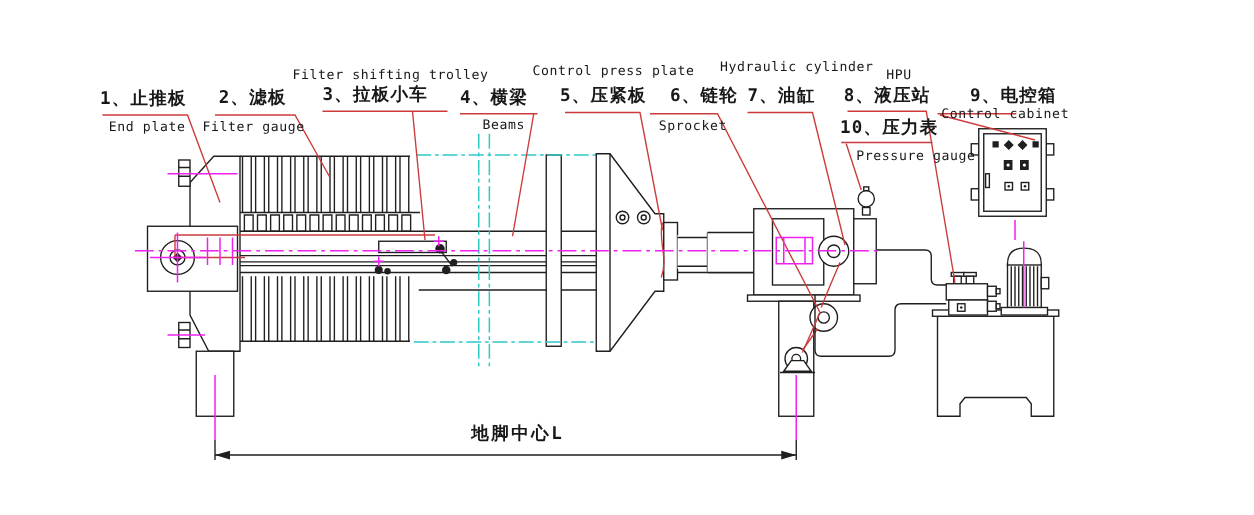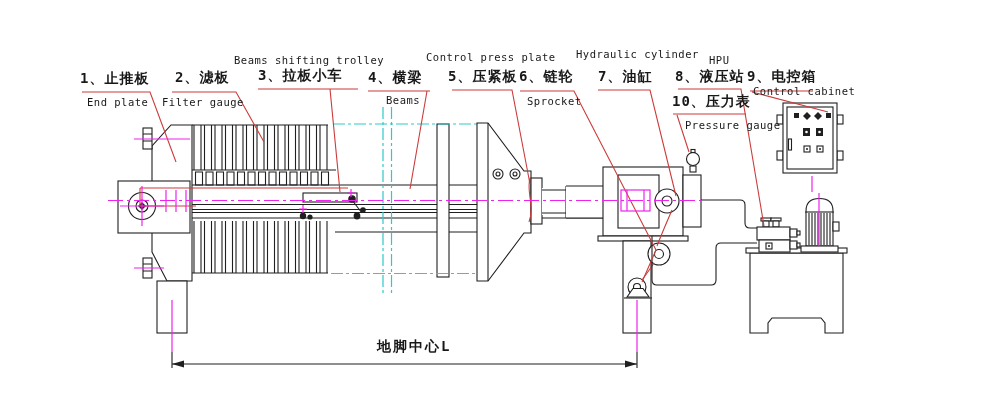--- a/index.html
+++ b/index.html
@@ -208,40 +208,40 @@
     </g>
   </svg>
 
   <div>
     <div class="lab zh" style="left:80px;top:70px;">1、止推板</div>
     <div class="lab en" style="left:87px;top:96px;">End plate</div>
 
     <div class="lab zh" style="left:175px;top:69px;">2、滤板</div>
     <div class="lab en" style="left:162px;top:96px;">Filter gauge</div>
 
-    <div class="lab en" style="left:234px;top:54px;">Beams shifting trolley</div>
+    <div class="lab en" style="left:234px;top:54px;">Filter shifting trolley</div>
     <div class="lab zh" style="left:258px;top:67px;">3、拉板小车</div>
 
     <div class="lab zh" style="left:368px;top:69px;">4、横梁</div>
     <div class="lab en" style="left:386px;top:94px;">Beams</div>
 
     <div class="lab en" style="left:426px;top:51px;">Control press plate</div>
     <div class="lab zh" style="left:448px;top:68px;">5、压紧板</div>
 
-    <div class="lab zh" style="left:519px;top:68px;">6、链轮</div>
+    <div class="lab zh" style="left:536px;top:68px;">6、链轮</div>
     <div class="lab en" style="left:527px;top:95px;">Sprocket</div>
 
     <div class="lab en" style="left:576px;top:48px;">Hydraulic cylinder</div>
     <div class="lab zh" style="left:598px;top:68px;text-align:right;">7、油缸</div>
 
     <div class="lab en" style="left:709px;top:54px;">HPU</div>
     <div class="lab zh" style="left:675px;top:68px;">8、液压站</div>
 
     <div class="lab en" style="left:753px;top:52px;margin-top:33px;">Control cabinet</div>
-    <div class="lab zh" style="left:747px;top:68px;">9、电控箱</div>
+    <div class="lab zh" style="left:776px;top:68px;">9、电控箱</div>
 
     <div class="lab zh" style="left:672px;top:93px;">10、压力表</div>
     <div class="lab en" style="left:685px;top:119px;text-align:center;">Pressure gauge</div>
 
     <div class="lab dim" style="left:366px;top:338px;margin-left:11px;">地脚中心L</div>
   </div>
 
 </div>
 
 </body></html>

